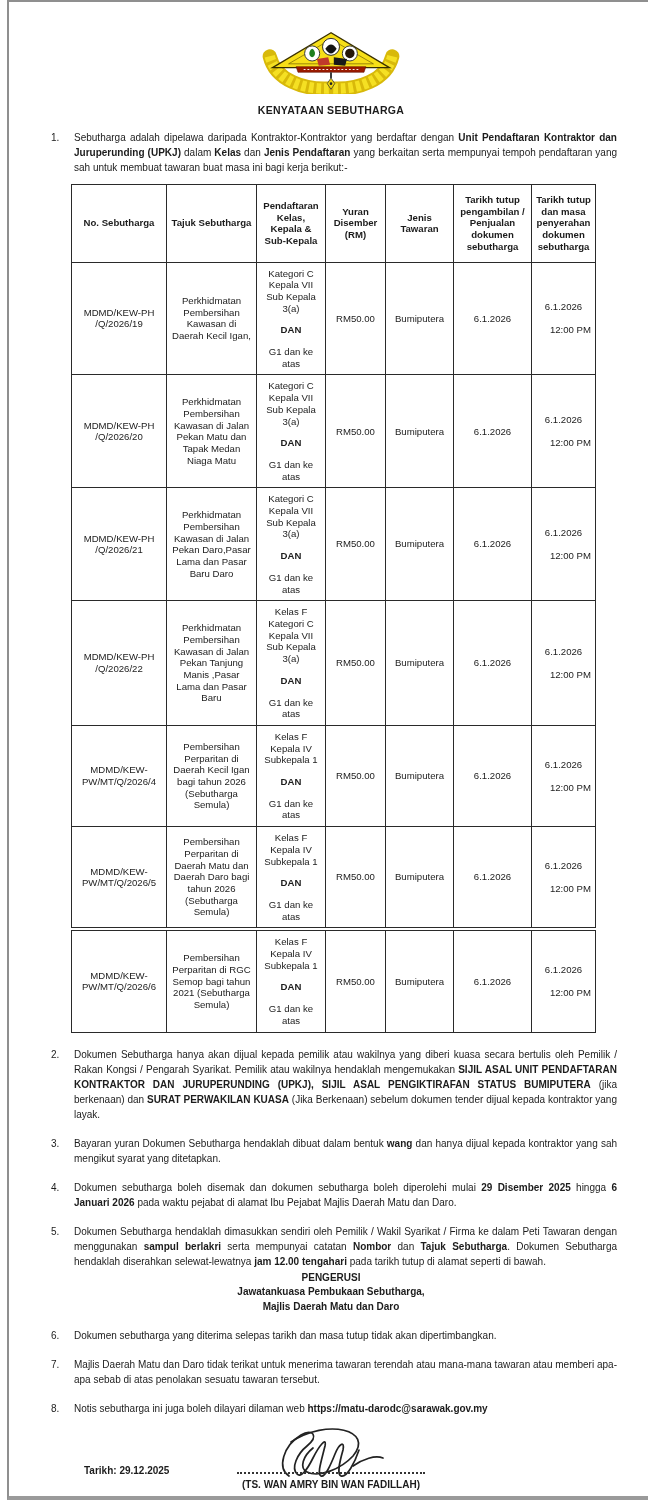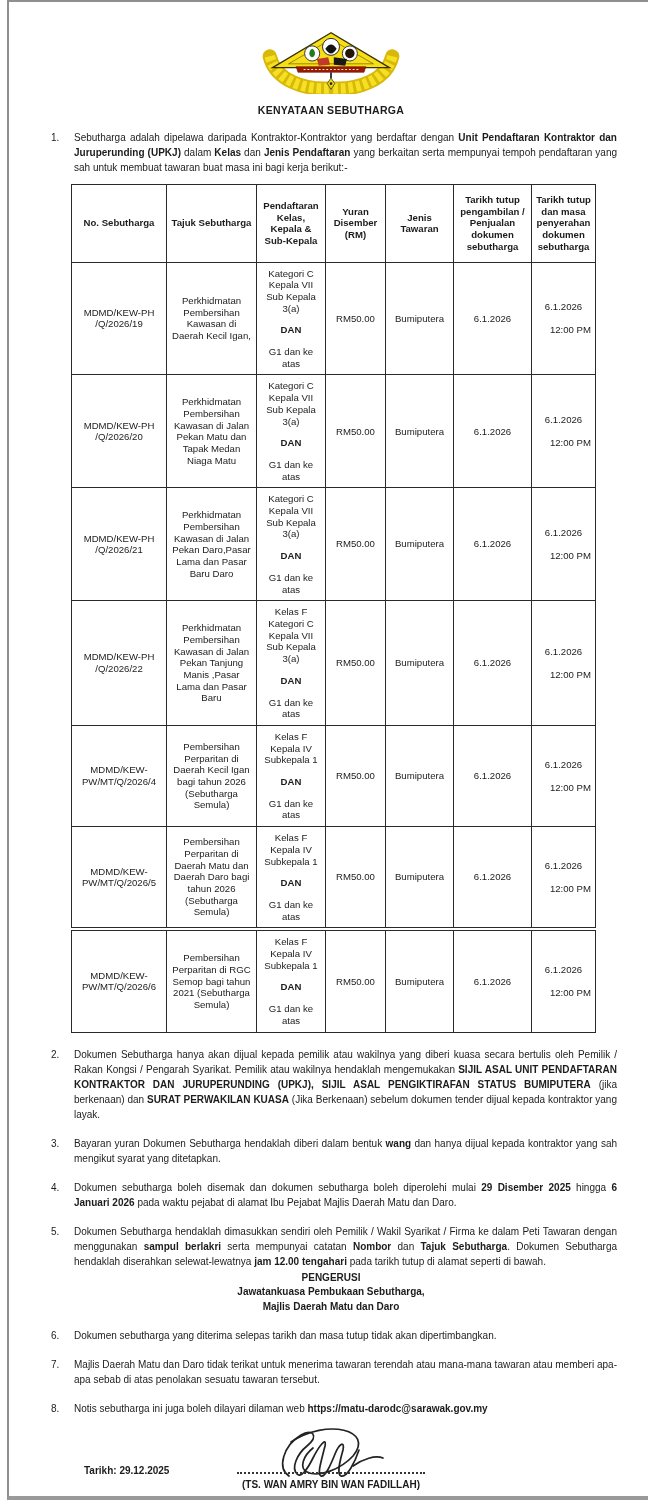--- a/index.html
+++ b/index.html
@@ -242,21 +242,21 @@
         </tr>
       </tbody>
   </table>
 
   <div class="note">
     <div class="note-num">2.</div>
     <div class="note-body"><span>Dokumen Sebutharga hanya akan dijual kepada pemilik atau wakilnya yang diberi kuasa secara  bertulis oleh Pemilik / Rakan Kongsi / Pengarah Syarikat. Pemilik atau wakilnya hendaklah mengemukakan </span><b>SIJIL ASAL UNIT PENDAFTARAN KONTRAKTOR DAN JURUPERUNDING (UPKJ), SIJIL ASAL PENGIKTIRAFAN STATUS BUMIPUTERA</b><span> (jika berkenaan) dan </span><b>SURAT PERWAKILAN KUASA</b><span> (Jika Berkenaan) sebelum dokumen tender dijual kepada kontraktor yang layak.</span></div>
   </div>
   <div class="note">
     <div class="note-num">3.</div>
-    <div class="note-body"><span>Bayaran yuran Dokumen Sebutharga hendaklah diberi dalam bentuk </span><b>wang</b><span> dan hanya dijual kepada kontraktor yang sah mengikut syarat yang ditetapkan.</span></div>
+    <div class="note-body"><span>Bayaran yuran Dokumen Sebutharga hendaklah dibuat dalam bentuk </span><b>wang</b><span> dan hanya dijual kepada kontraktor yang sah mengikut syarat yang ditetapkan.</span></div>
   </div>
   <div class="note">
     <div class="note-num">4.</div>
     <div class="note-body"><span>Dokumen sebutharga boleh disemak dan dokumen sebutharga boleh diperolehi mulai </span><b>29 Disember 2025</b><span> hingga </span><b>6 Januari 2026</b><span> pada waktu pejabat di alamat Ibu Pejabat Majlis Daerah Matu dan Daro.</span></div>
   </div>
   <div class="note">
     <div class="note-num">5.</div>
     <div class="note-body"><span>Dokumen Sebutharga hendaklah dimasukkan sendiri oleh Pemilik / Wakil Syarikat / Firma ke dalam  Peti Tawaran dengan menggunakan </span><b>sampul berlakri</b><span> serta mempunyai catatan </span><b>Nombor</b><span> dan </span><b>Tajuk Sebutharga</b><span>. Dokumen Sebutharga hendaklah diserahkan selewat-lewatnya </span><b>jam 12.00 tengahari</b><span> pada tarikh tutup di alamat seperti di bawah.</span></div>
   </div>
 

